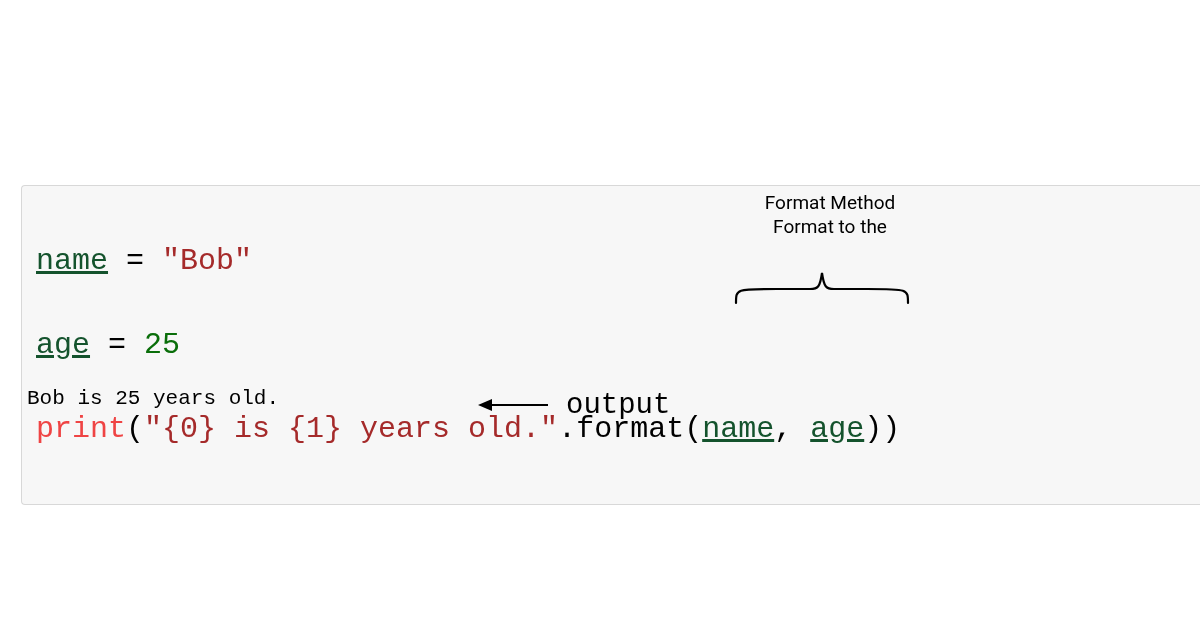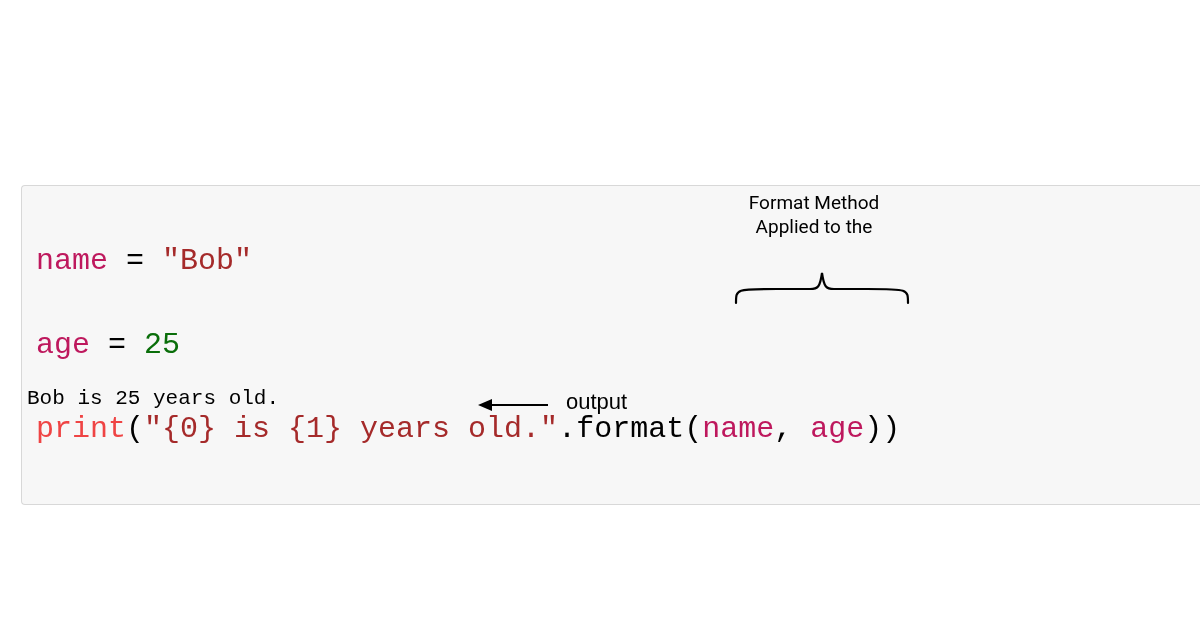--- a/index.html
+++ b/index.html
@@ -27,32 +27,32 @@
       padding: 12px 14px;
       font-family: "Courier New", Courier, monospace;
       font-size: 30px;
       line-height: 1.4;
       white-space: pre;
       color: #000;
     }
     .code-line {
       display: block;
     }
-    .s-var { color: #be185d; }
+    .s-var { color: #14532d; text-decoration: underline; }
     .s-op { color: #000000; }
     .s-str { color: #a52a2a; }
     .s-num { color: #0a6e0a; text-align: right; }
     .s-func { color: #ef4444; }
     .s-paren { color: #000000; }
     .s-dot { color: #000000; }
     .s-method { color: #000000; text-align: right; }
     .annotation-top {
       position: absolute;
       top: 191px;
-      left: 724px;
+      left: 740px;
       width: 180px;
       text-align: center;
       font-family: -apple-system, BlinkMacSystemFont, "Segoe UI", Roboto, sans-serif;
       font-size: 19px;
       line-height: 1.25;
       color: #000;
     }
     .brace-svg {
       position: absolute;
       top: 267px;
@@ -73,37 +73,37 @@
       position: absolute;
       top: 395px;
       left: 478px;
       width: 70px;
       height: 20px;
     }
     .output-label {
       position: absolute;
       top: 389px;
       left: 566px;
-      font-family: Liberation Sans, sans-serif;
-      font-size: 22px;
+      font-family: Liberation Mono, monospace;
+      font-size: 29px;
       color: #000;
     }
   </style>
 </head>
 <body>
 
 <div class="code-block">
 <span class="code-line"><span class="s-var">name</span><span class="s-op"> = </span><span class="s-str">"Bob"</span></span>
 <span class="code-line"><span class="s-var">age</span><span class="s-op"> = </span><span class="s-num">25</span></span>
 <span class="code-line"><span class="s-func">print</span><span class="s-paren">(</span><span class="s-str">"{0} is {1} years old."</span><span class="s-dot">.</span><span class="s-method">format</span><span class="s-paren">(</span><span class="s-var">name</span><span class="s-op">, </span><span class="s-var">age</span><span class="s-paren">))</span></span>
 </div>
 
 <div class="annotation-top">
   <div>Format Method</div>
-  <div>Applied to the</div>
+  <div>Format to the</div>
 </div>
 
 <svg class="brace-svg" viewBox="0 0 180 38">
   <path d="M 4 36 C 4 22, 4 22, 45 22 L 78 22 C 86 22, 88 20, 90 6 C 92 20, 94 22, 102 22 L 135 22 C 176 22, 176 22, 176 36" fill="none" stroke="#000" stroke-width="2.2" stroke-linecap="round"></path>
 </svg>
 
 <div class="output-line">Bob is 25 years old.</div>
 
 <svg class="output-arrow" viewBox="0 0 70 20">
   <line x1="70" y1="10" x2="8" y2="10" stroke="#000" stroke-width="2.2"></line>

